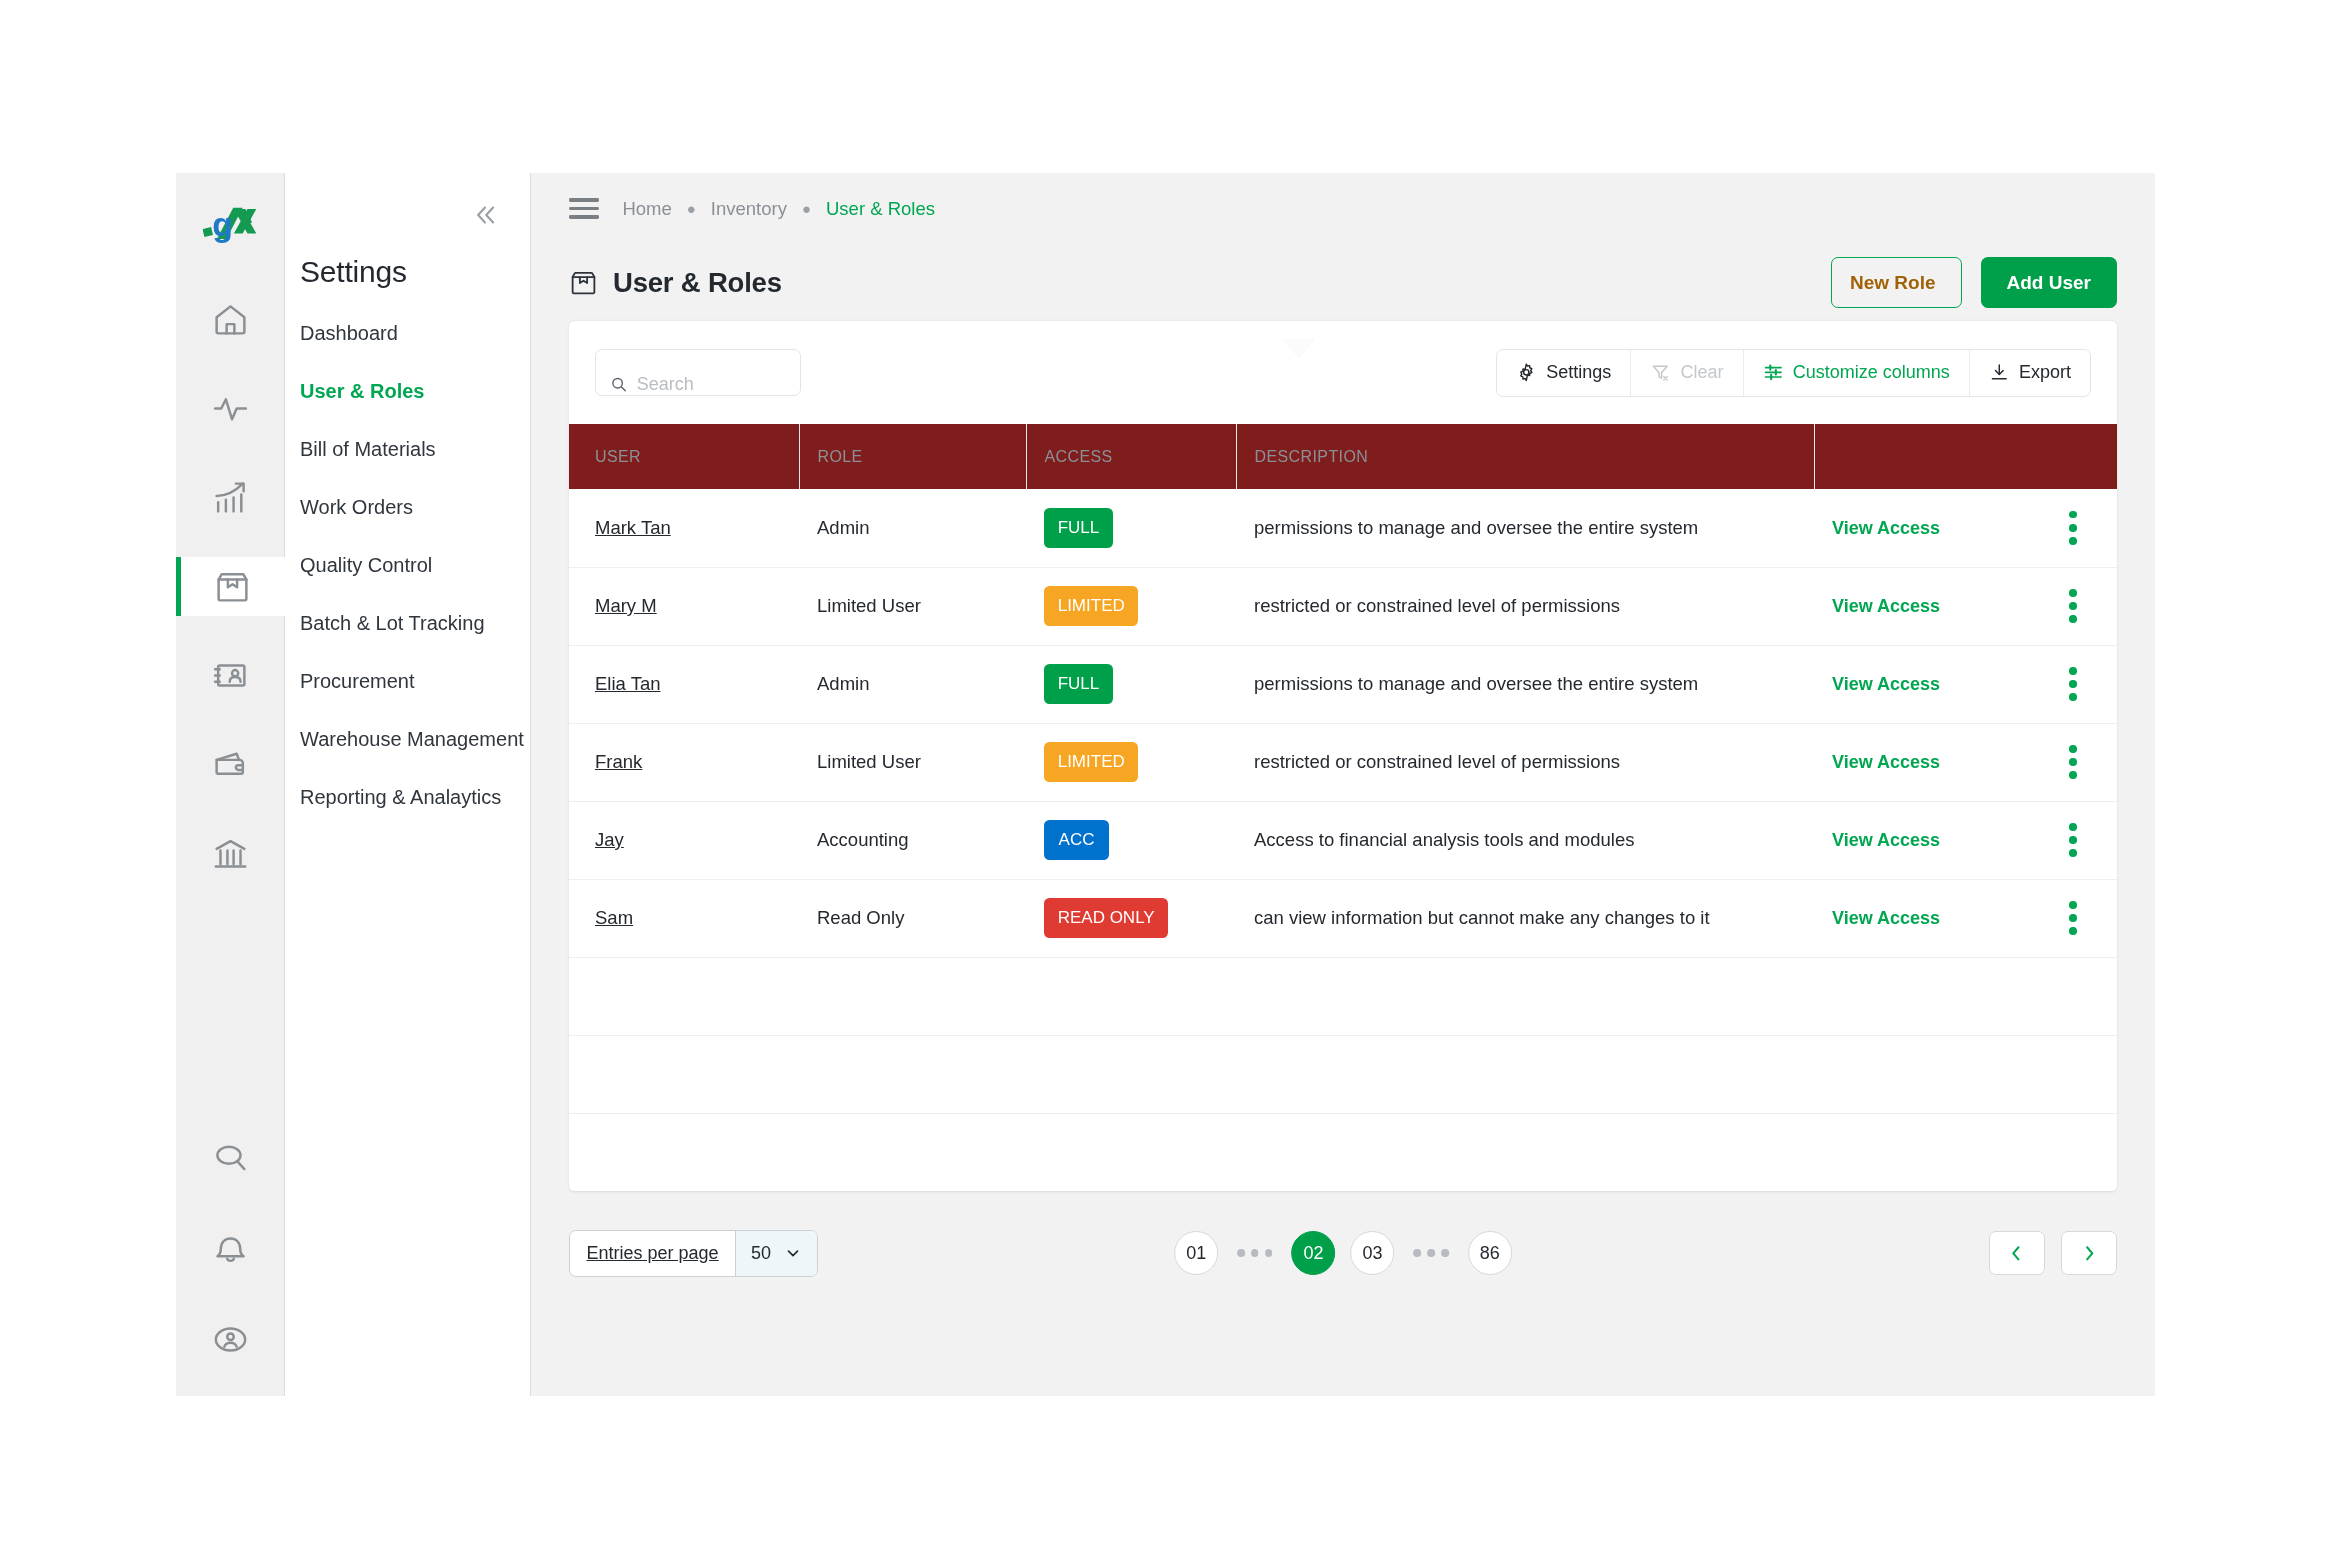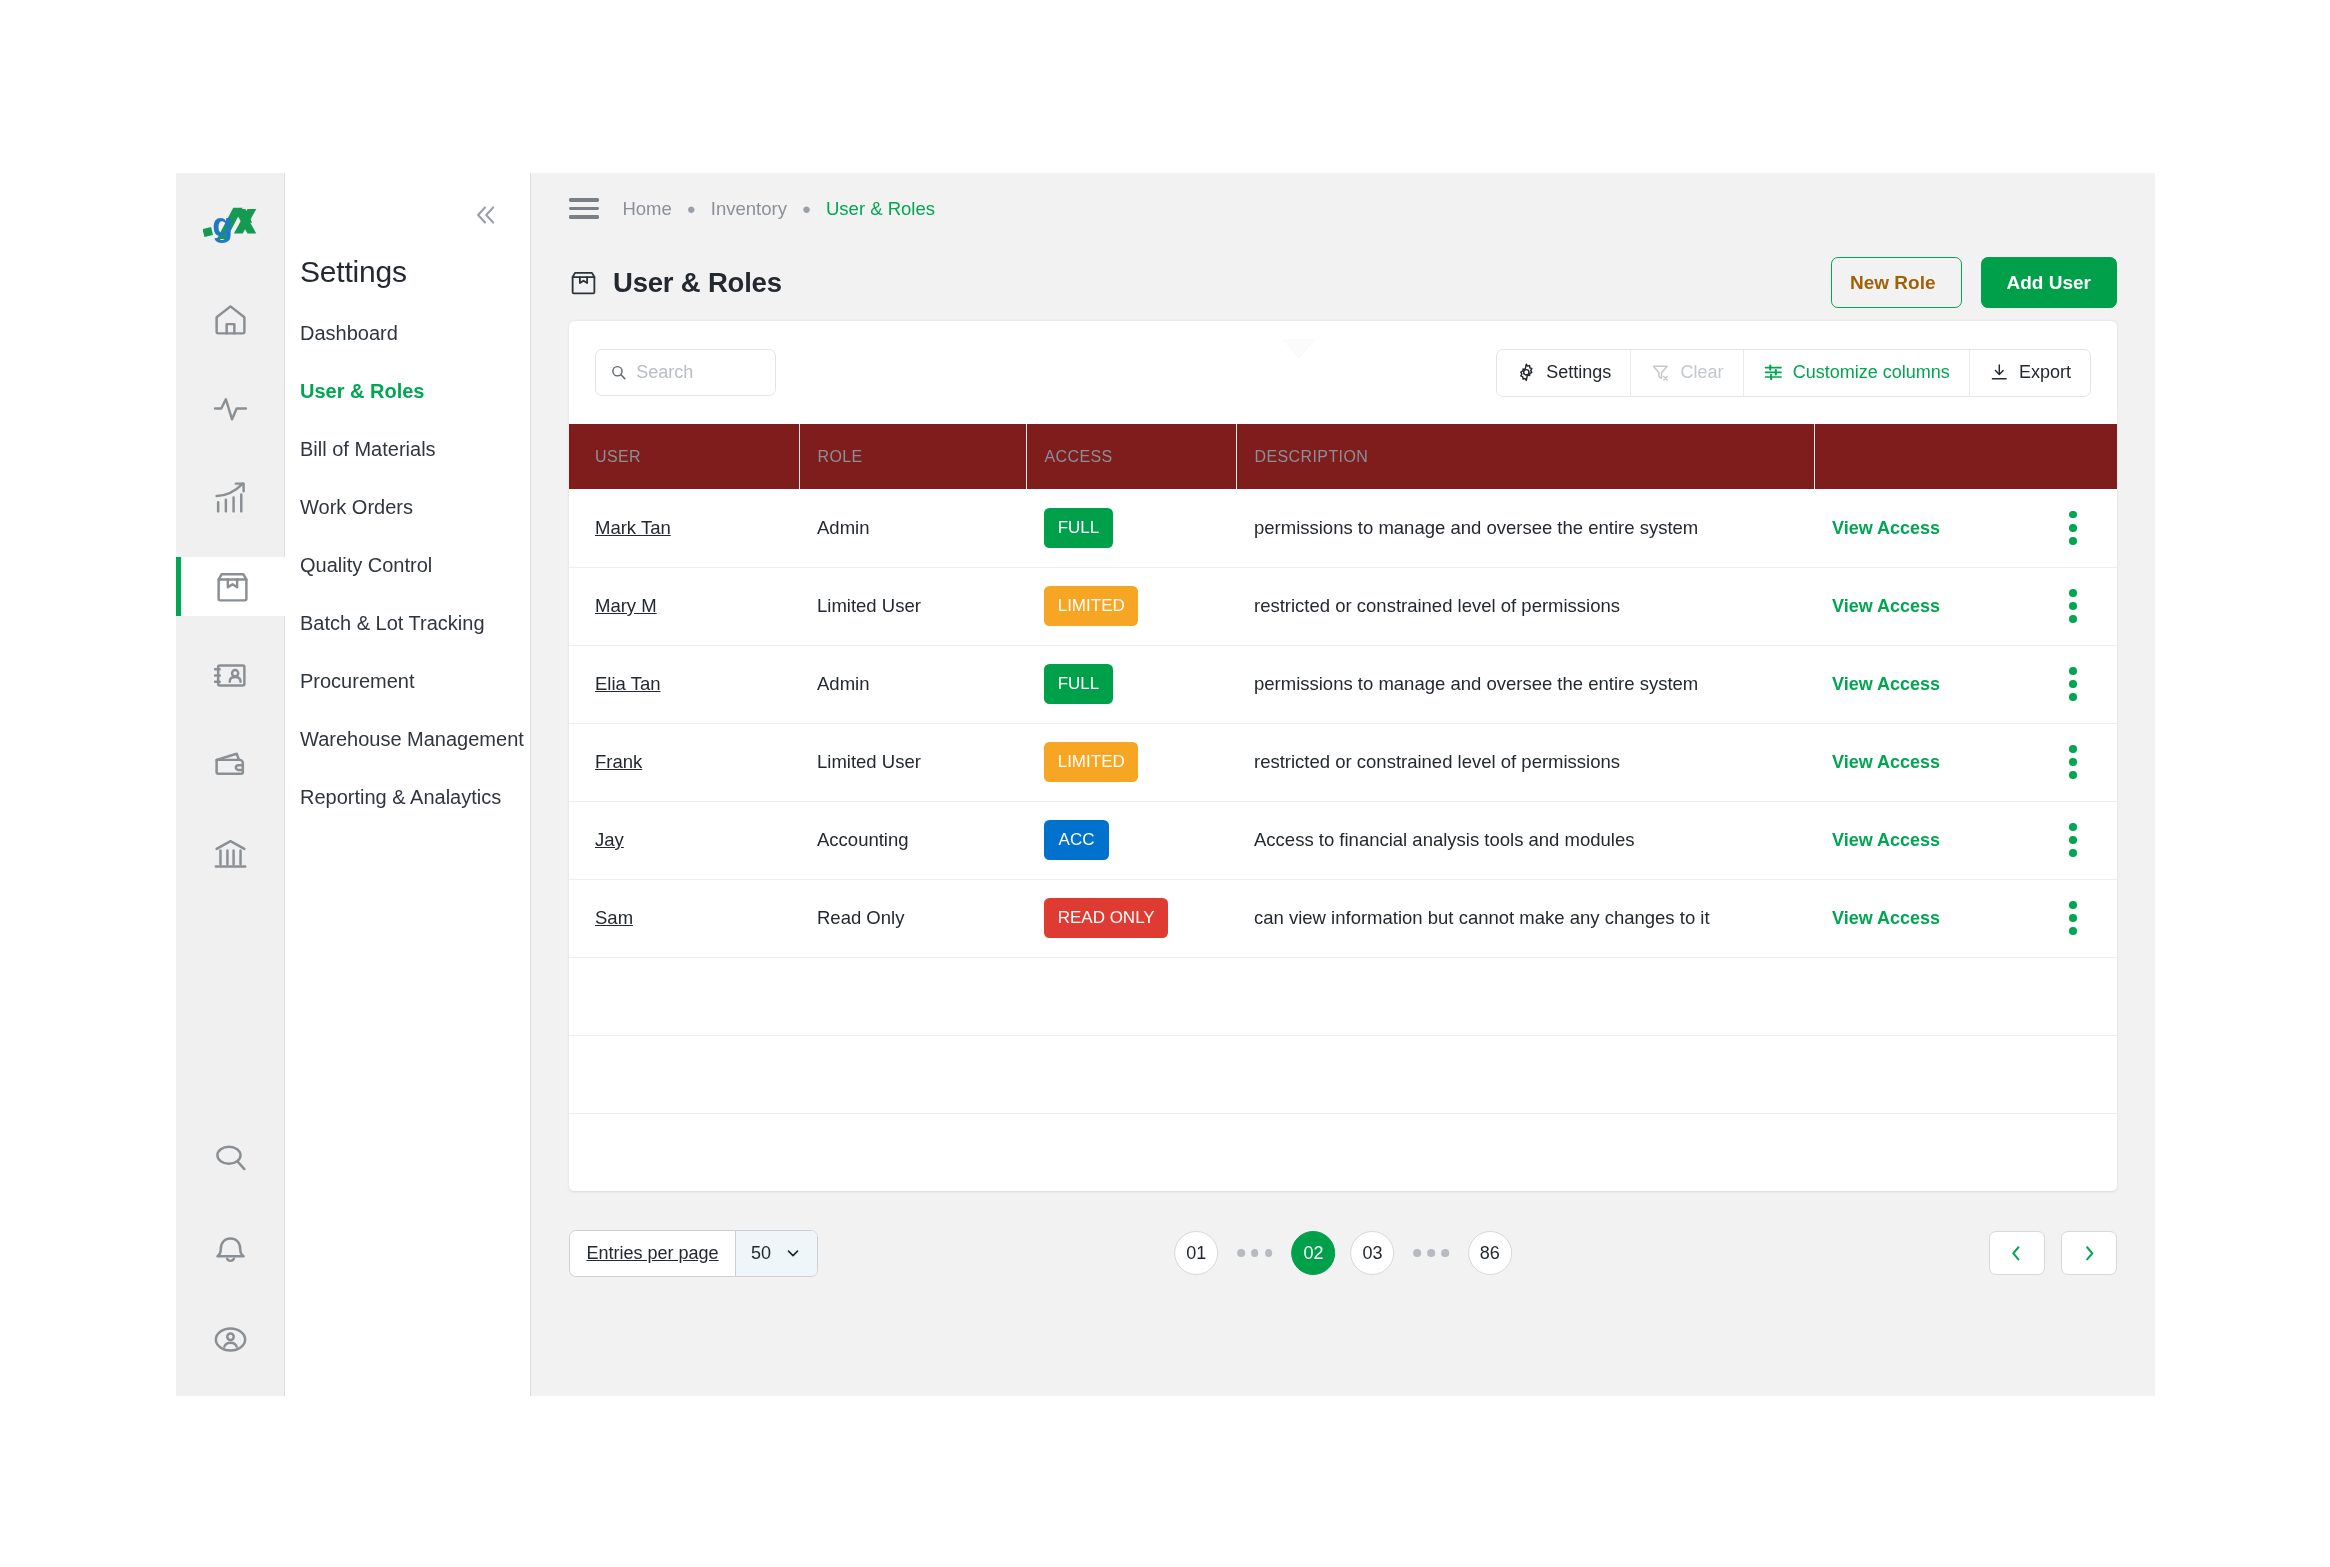--- a/index.html
+++ b/index.html
@@ -151,23 +151,23 @@
 
   
   #table-toolbar {
     height: 103px;
     flex: 0 0 103px;
     display: flex; align-items: center; justify-content: space-between;
     padding: 0 26px;
     position: relative;
   }
   #search-box {
-    width: 181px; height: 47px;
+    width: 206px; height: 47px;
     border: 1.4px solid #e2e4e7; border-radius: 6.9px;
-    display: flex; align-items: center; gap: 9.6px;
+    display: flex; align-items: flex-end; gap: 9.6px;
     padding: 0 13.7px;
     background: #fff;
   }
   #search-input {
     border: none; outline: none;
     font-size: 18px; color: #24292f;
     font-family: "Liberation Sans", sans-serif;
     width: 100%;
     background: transparent;
   }

